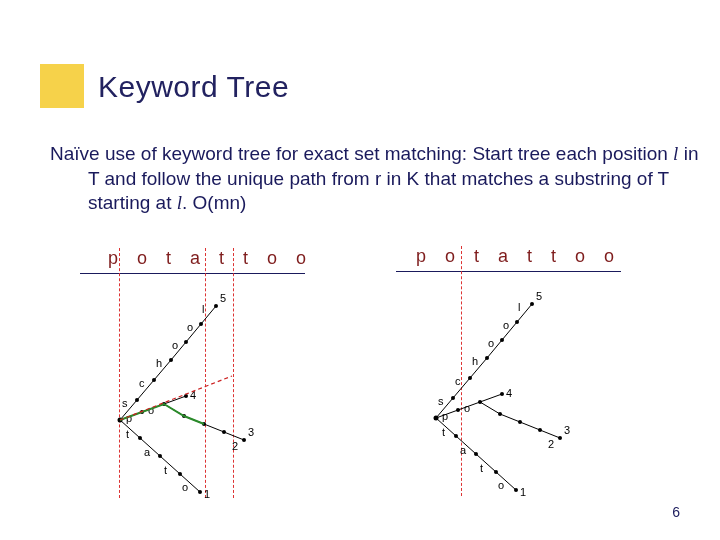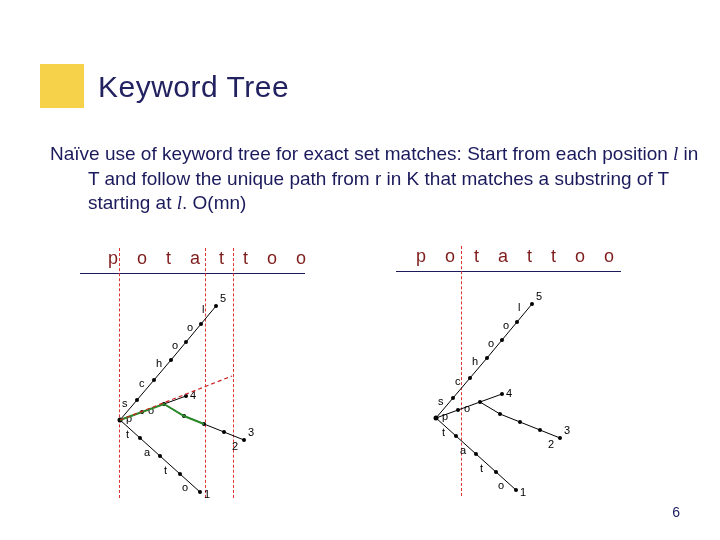--- a/index.html
+++ b/index.html
@@ -103,21 +103,21 @@
   .hl-red   { stroke: #c22; stroke-width: 1.2; stroke-dasharray: 4 3; fill: none; }
 </style>
 </head>
 <body>
 
 <div class="accent-square"></div>
 
 <div class="title">Keyword Tree</div>
 
 <div class="body-text">
-  <span>Naïve use of keyword tree for exact set matches: Start from each position </span><span class="ital">l</span><span> in T and follow the unique path from r in K that matches a substring of T starting at </span><span class="ital">l</span><span>. O(mn)</span>
+  <span>Naïve use of keyword tree for exact set matching: Start tree each position </span><span class="ital">l</span><span> in T and follow the unique path from r in K that matches a substring of T starting at </span><span class="ital">l</span><span>. O(mn)</span>
 </div>
 
 <div class="seq seq-left">p o t a t t o o</div>
 <div class="seq-underline seq-ul-left"></div>
 
 <div class="seq seq-right">p o t a t t o o</div>
 <div class="seq-underline seq-ul-right"></div>
 
 <div class="diagram diagram-left">
   <div class="vline dl-v1"></div>

